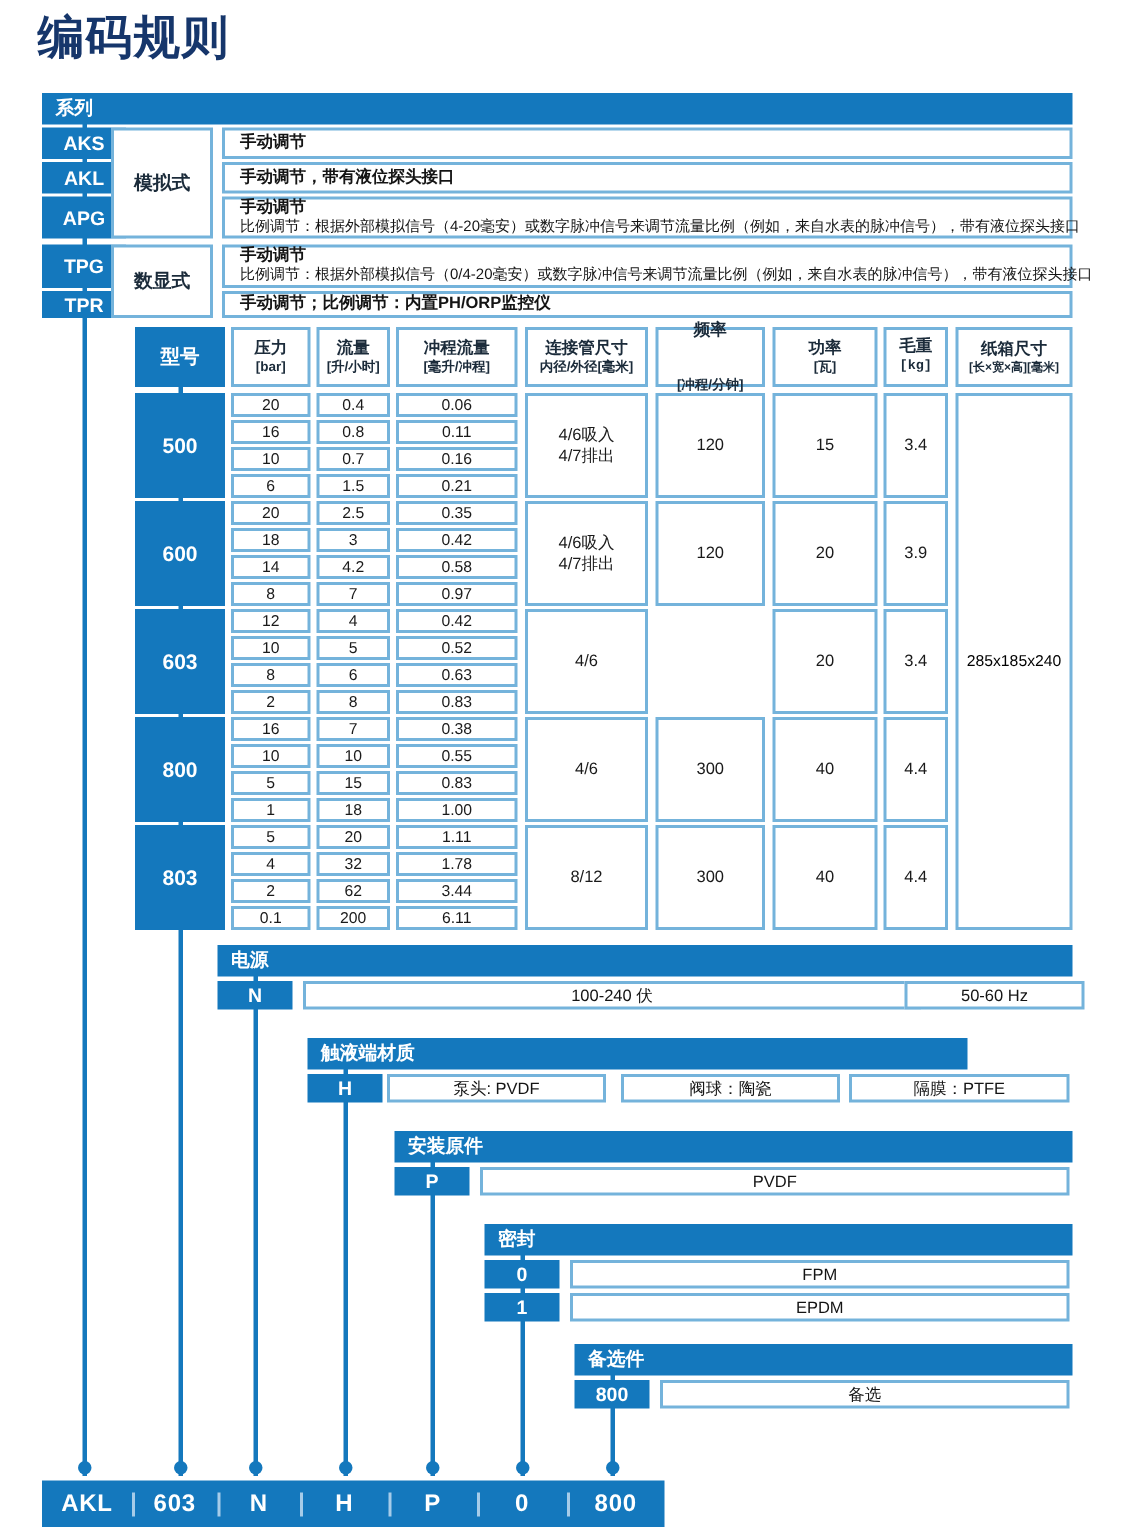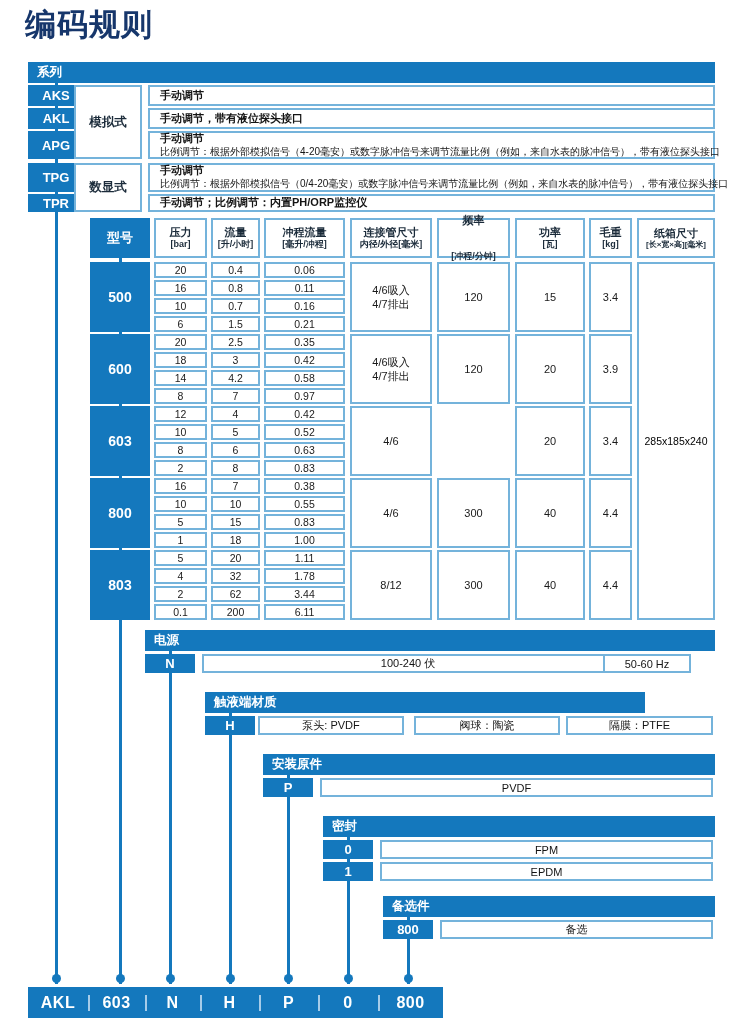--- a/index.html
+++ b/index.html
@@ -130,21 +130,21 @@
       <div class="u">[毫升/冲程]</div>
     </div>
   <div class="hc" style="left:437px; width:73px;gap:24px;">
       <div>频率</div>
       <div class="u">[冲程/分钟]</div>
     </div>
   <div class="hc" style="left:515px; width:70px;">
       <div>功率</div>
       <div class="u">[瓦]</div>
     </div>
-  <div class="hc" style="left:589px; width:43px;">
+  <div class="hc" style="left:589px; width:43px;font-family:Liberation Mono, monospace;">
       <div>毛重</div>
       <div class="u">[kg]</div>
     </div>
   <div class="hc" style="left:637px; width:78px;">
       <div>纸箱尺寸</div>
       <div class="u tiny">[长×宽×高][毫米]</div>
     </div>
 
   <div class="group" style="top:262px;">
     <div class="gcell gm">500</div>
@@ -251,21 +251,21 @@
     <div class="gcell gwt">4.4</div>
   </div>
 
   <div class="box cc carton">285x185x240</div>
 
   <div class="bar" style="left:145px; top:630px; width:570px;">
     <span>电源</span>
   </div>
   <div class="key" style="left:145px; top:654px; width:50px; height:19px;">N</div>
   <div class="box cc val" style="left:202px; top:654px; width:412px; height:19px;">100-240 伏</div>
-  <div class="box cc val" style="left:603px; top:654px; width:88px; height:19px;text-align:right;">50-60 Hz</div>
+  <div class="box cc val" style="left:603px; top:654px; width:120px; height:19px;text-align:right;">50-60 Hz</div>
 
   <div class="bar" style="left:205px; top:692px; width:440px;align-items:center;">
     <span>触液端材质</span>
   </div>
   <div class="key" style="left:205px; top:716px; width:50px; height:19px;">H</div>
   <div class="box cc val" style="left:258px; top:716px; width:146px; height:19px;">泵头: PVDF</div>
   <div class="box cc val" style="left:414px; top:716px; width:146px; height:19px;">阀球：陶瓷</div>
   <div class="box cc val" style="left:566px; top:716px; width:147px; height:19px;">隔膜：PTFE</div>
 
   <div class="bar" style="left:263px; top:754px; width:452px;">

